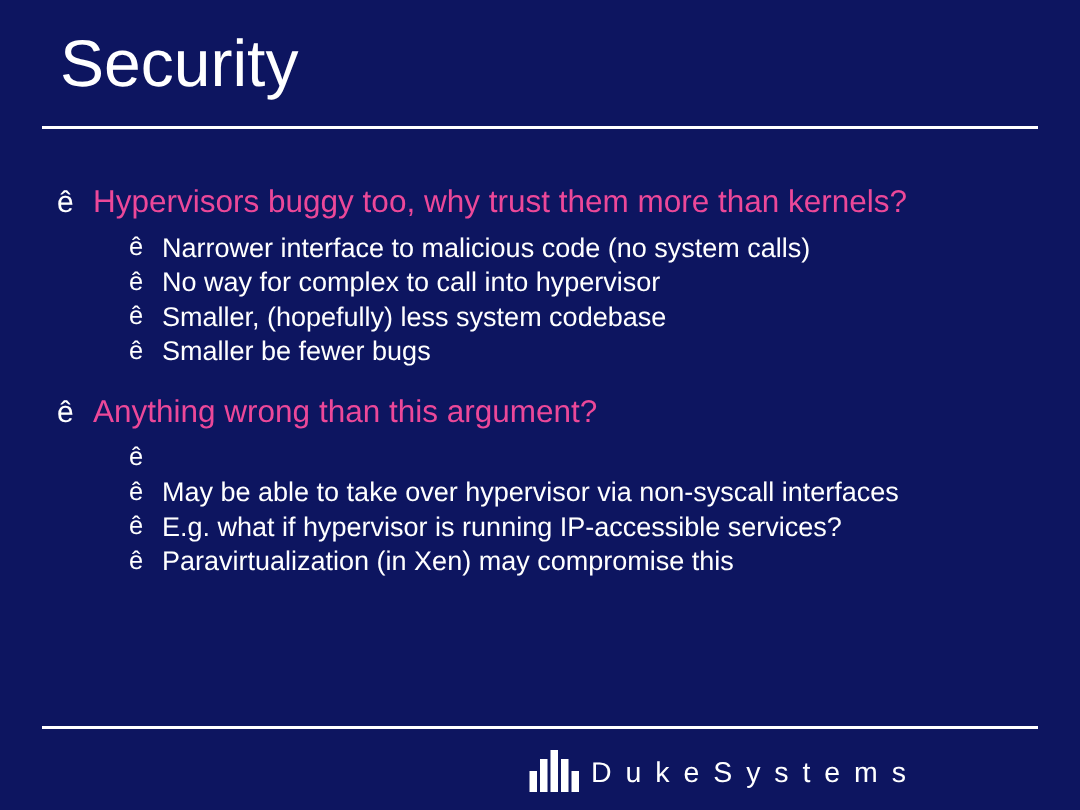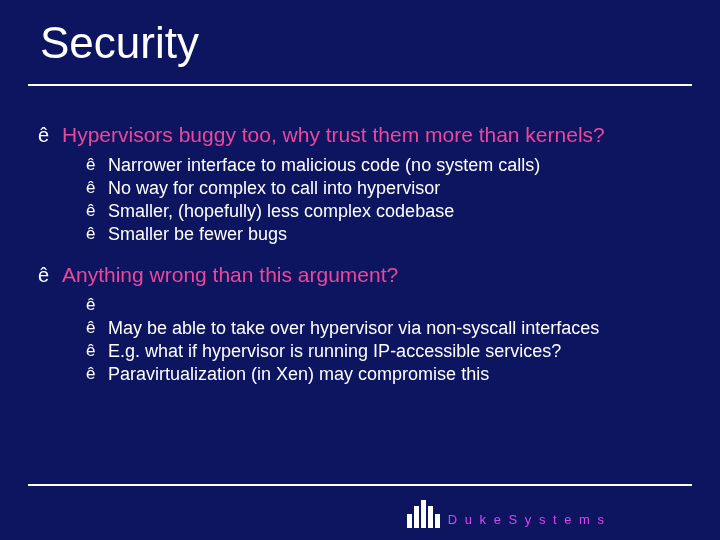--- a/index.html
+++ b/index.html
@@ -102,23 +102,23 @@
     display: inline-block;
     width: 5px;
     background: #ffffff;
   }
   .logo-mark .b1 { height: 14px; }
   .logo-mark .b2 { height: 22px; }
   .logo-mark .b3 { height: 28px; }
   .logo-mark .b4 { height: 22px; }
   .logo-mark .b5 { height: 14px; }
   .logo-text {
-    font-size: 13px;
+    font-size: 19px;
     letter-spacing: 2px;
-    color: #d946ef;
+    color: #ffffff;
     padding-bottom: 1px;
     margin-top: 28px;
   }
 </style>
 </head>
 <body>
 
 <div class="slide">
 
   <div class="title">Security</div>
@@ -134,21 +134,21 @@
     <div class="lvl2">
       <div class="bullet">ê</div>
       <div class="txt">Narrower interface to malicious code (no system calls)</div>
     </div>
     <div class="lvl2">
       <div class="bullet">ê</div>
       <div class="txt">No way for complex to call into hypervisor</div>
     </div>
     <div class="lvl2">
       <div class="bullet">ê</div>
-      <div class="txt">Smaller, (hopefully) less complex codebase</div>
+      <div class="txt">Smaller, (hopefully) less system codebase</div>
     </div>
     <div class="lvl2">
       <div class="bullet">ê</div>
       <div class="txt">Smaller be fewer bugs</div>
     </div>
 
     <div class="gap"></div>
 
     <div class="lvl1">
       <div class="bullet">ê</div>

